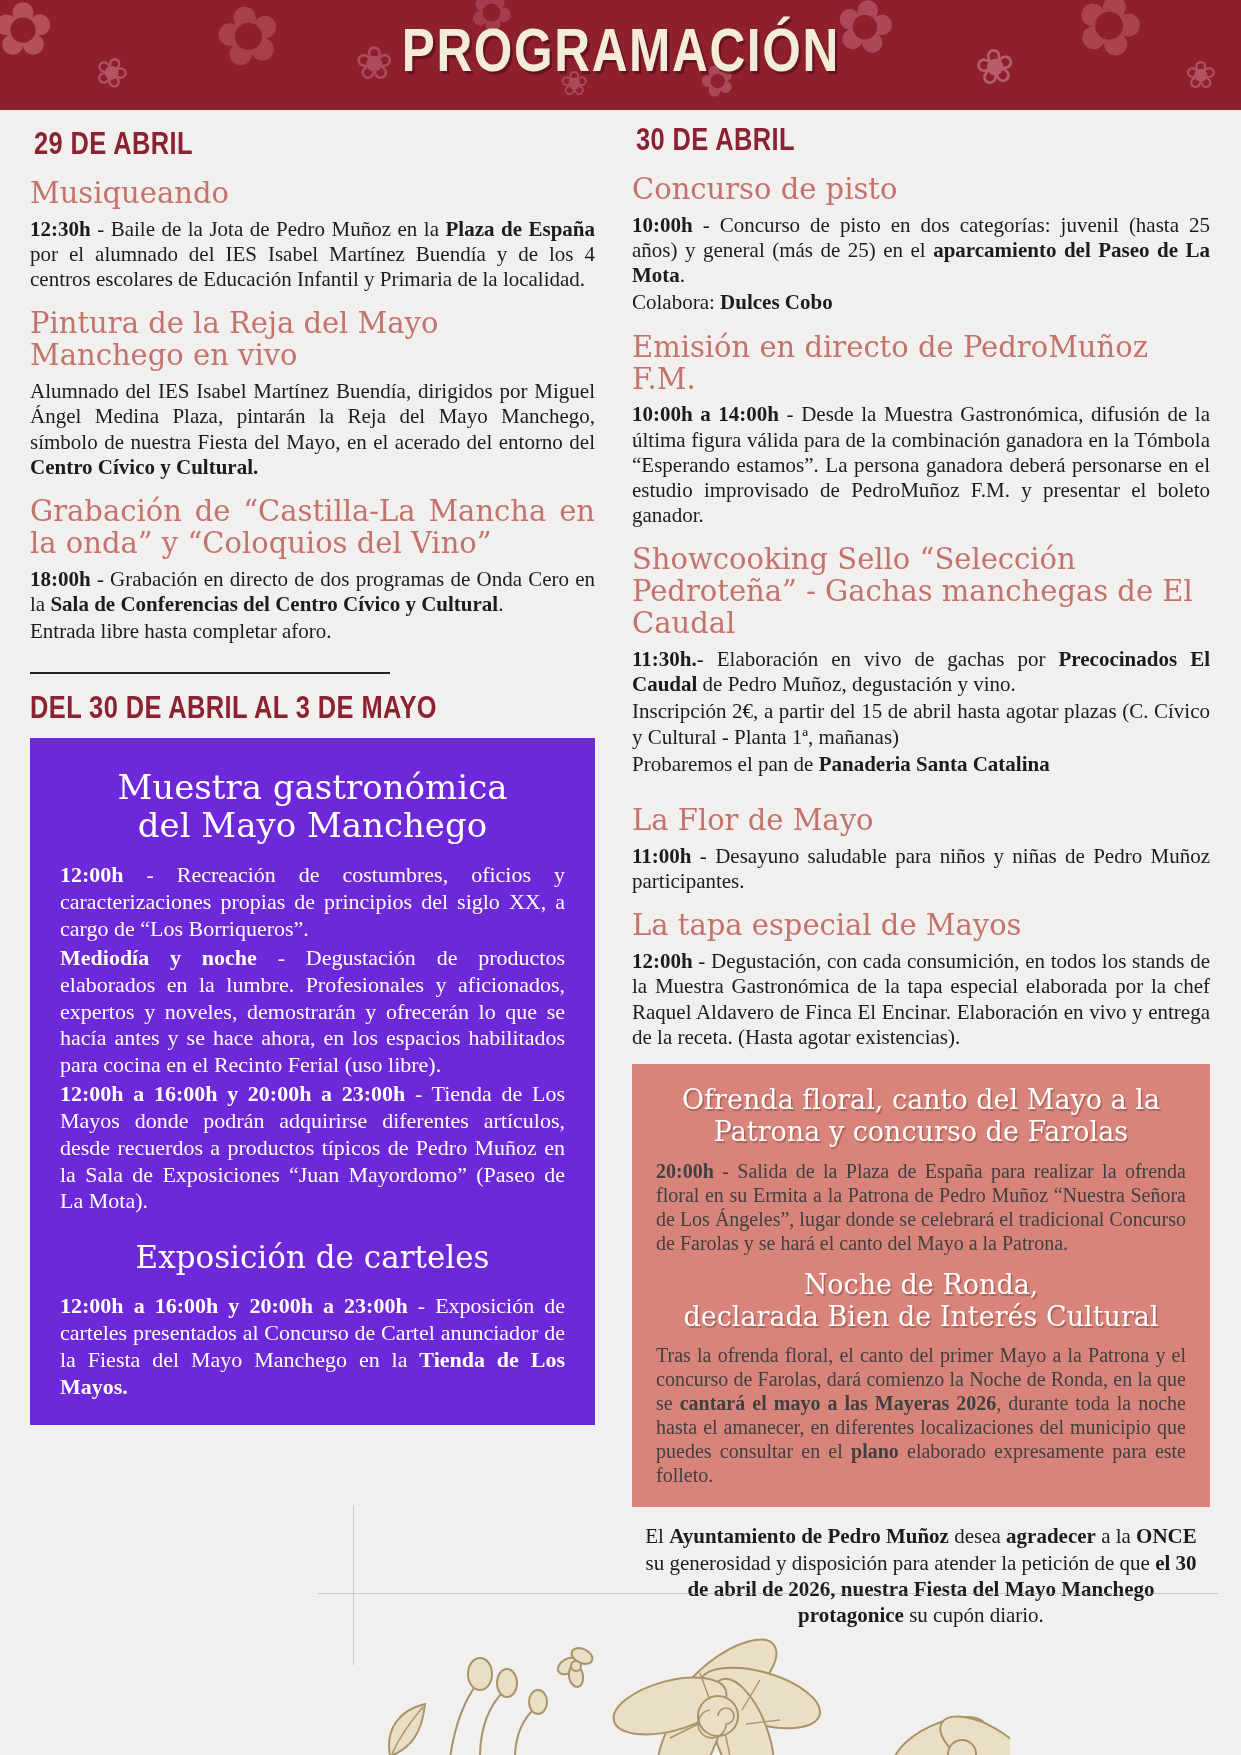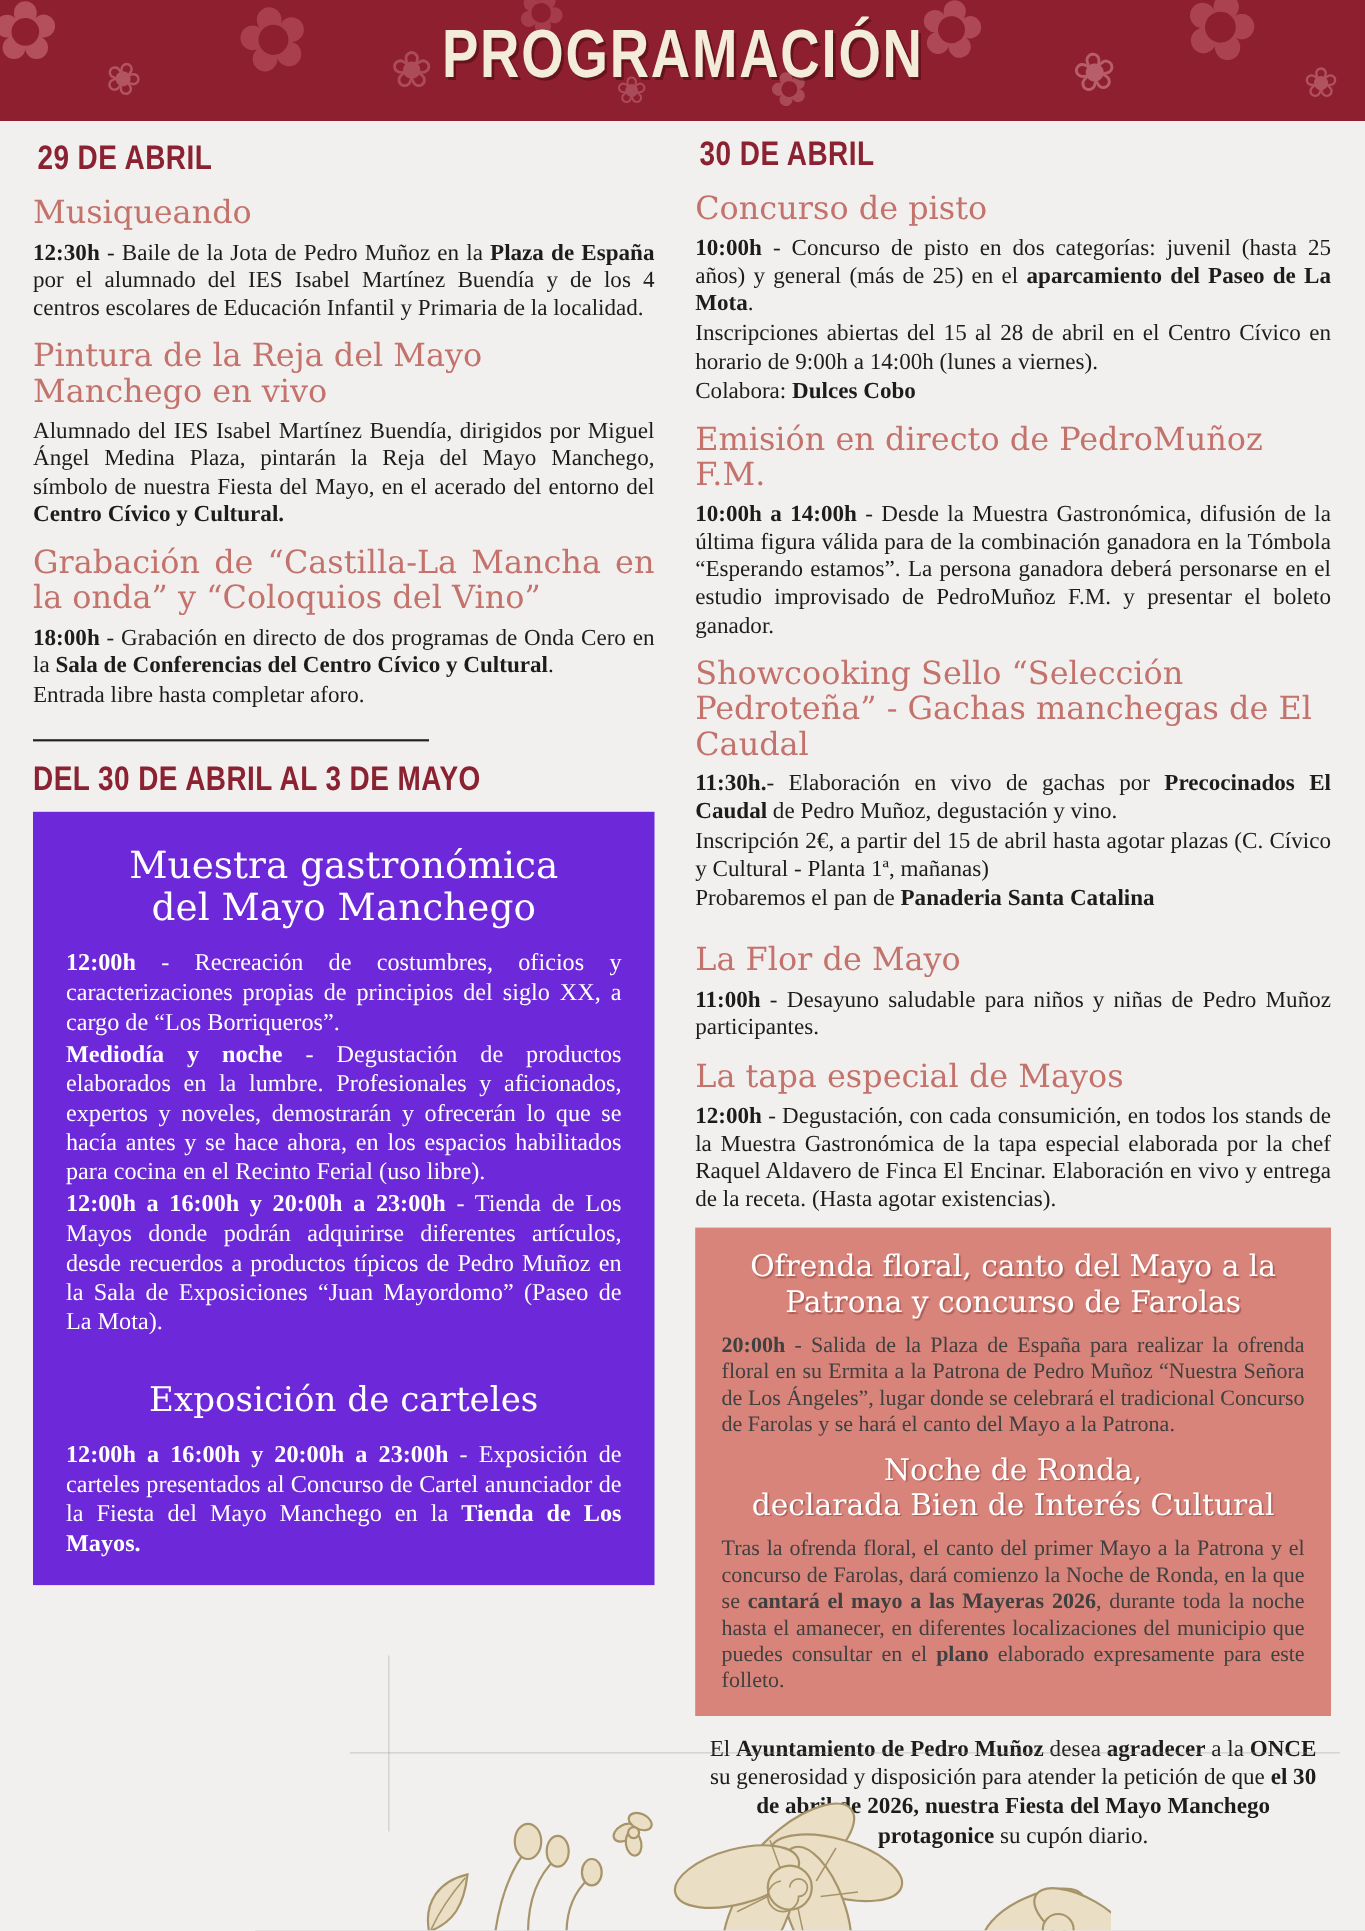--- a/index.html
+++ b/index.html
@@ -51,21 +51,21 @@
   .red-box {
     background:#6d28d9; color:#fff; margin-top:12px; padding:24px 30px 22px 30px;
   }
   .box-title-line {
     text-align:center; font-family:"DejaVu Serif", serif; font-size:34px; line-height:1.12; color:#fff;
   }
   .red-box .box-head { margin:6px 0 18px 0; }
   .red-box .para { color:#fff; font-size:22px; line-height:1.22; }
   .box-subtitle {
     text-align:center; font-family:"DejaVu Serif", serif; font-size:31px;
-    color:#fff; margin:40px 0 18px 0;
+    color:#fff; margin:24px 0 18px 0;
   }
   
   .pink-box {
     background:#d8847a; margin-top:14px; padding:16px 24px 16px 24px;
   }
   .pink-box .box-title-line {
     font-size:27px; line-height:1.2; text-shadow:1.5px 1.5px 1px rgba(100,35,35,.4);
   }
   .pink-box .box-head { margin:4px 0 10px 0; }
   .pink-box .para { font-size:20px; line-height:1.2; color:#404040; margin-bottom:4px; }
@@ -138,21 +138,20 @@
       <p class="para"><b>12:00h a 16:00h y 20:00h a 23:00h</b> - Exposición de carteles presentados al Concurso de Cartel anunciador de la Fiesta del Mayo Manchego en la <b>Tienda de Los Mayos.</b></p>
     </div>
   </div>
 
   <div class="col-right">
     <div class="day-heading">30 DE ABRIL</div>
 
     <section>
       <h3 class="event-title">Concurso de pisto</h3>
       <p class="para"><b>10:00h</b> - Concurso de pisto en dos categorías: juvenil (hasta 25 años) y general (más de 25) en el <b>aparcamiento del Paseo de La Mota</b>.</p>
-      <p class="para">Inscripciones abiertas del 15 al 28 de abril en el Centro Cívico en horario de 9:00h a 14:00h (lunes a viernes).</p>
       <p class="para">Colabora: <b>Dulces Cobo</b></p>
     </section>
 
     <section>
       <h3 class="event-title">Emisión en directo de PedroMuñoz F.M.</h3>
       <p class="para"><b>10:00h a 14:00h</b> - Desde la Muestra Gastronómica, difusión de la última figura válida para de la combinación ganadora en la Tómbola “Esperando estamos”. La persona ganadora deberá personarse en el estudio improvisado de PedroMuñoz F.M. y presentar el boleto ganador.</p>
     </section>
 
     <section>
       <h3 class="event-title">Showcooking Sello “Selección Pedroteña” - Gachas manchegas de El Caudal</h3>

